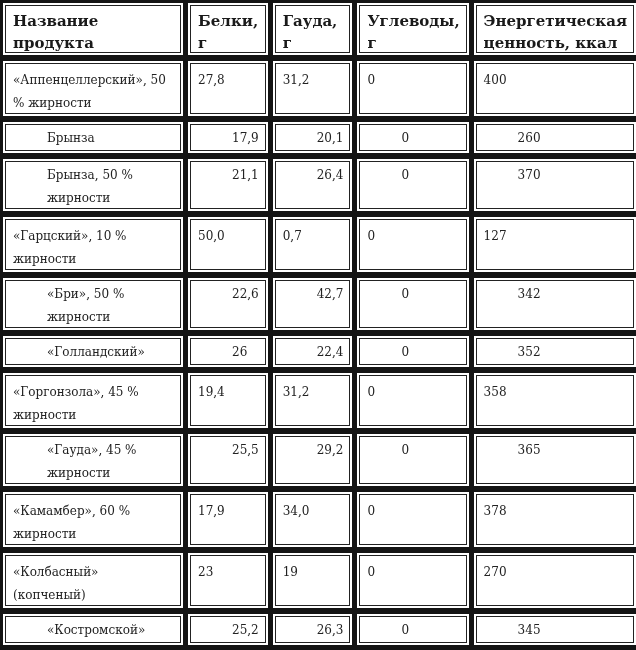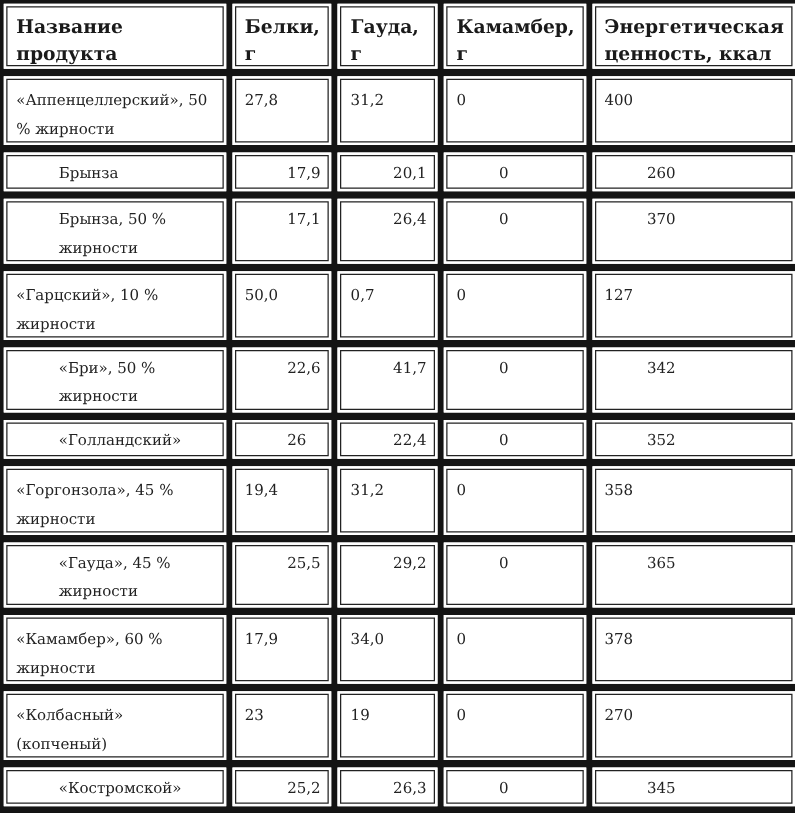--- a/index.html
+++ b/index.html
@@ -40,57 +40,57 @@
 </head>
 <body>
 
 <div class="table-wrap">
   <table>
     <thead>
       <tr class="h-hdr">
         <th class="c1">Название продукта</th>
         <th class="c2">Белки, г</th>
         <th class="c3">Гауда, г</th>
-        <th class="c4">Камамбер, г</th>
+        <th class="c4">Углеводы, г</th>
         <th class="c5">Энергетическая ценность, ккал</th>
       </tr>
     </thead>
     <tbody id="tbody">
         <tr class="h2">
           <td class="c1">«Аппенцеллерский», 50 % жирности</td>
           <td class="c2">27,8</td>
           <td class="c3">31,2</td>
           <td class="c4">0</td>
           <td class="c5">400</td>
         </tr>
         <tr class="h1">
           <td class="c1">Брынза</td>
           <td class="c2">17,9</td>
           <td class="c3">20,1</td>
           <td class="c4">0</td>
           <td class="c5">260</td>
         </tr>
         <tr class="h1">
           <td class="c1">Брынза, 50 % жирности</td>
-          <td class="c2">17,1</td>
+          <td class="c2">21,1</td>
           <td class="c3">26,4</td>
           <td class="c4">0</td>
           <td class="c5">370</td>
         </tr>
         <tr class="h2">
           <td class="c1">«Гарцский», 10 % жирности</td>
           <td class="c2">50,0</td>
           <td class="c3">0,7</td>
           <td class="c4">0</td>
           <td class="c5">127</td>
         </tr>
         <tr class="h1">
           <td class="c1">«Бри», 50 % жирности</td>
           <td class="c2">22,6</td>
-          <td class="c3">41,7</td>
+          <td class="c3">42,7</td>
           <td class="c4">0</td>
           <td class="c5">342</td>
         </tr>
         <tr class="h1">
           <td class="c1">«Голландский»</td>
           <td class="c2">26</td>
           <td class="c3">22,4</td>
           <td class="c4">0</td>
           <td class="c5">352</td>
         </tr>

